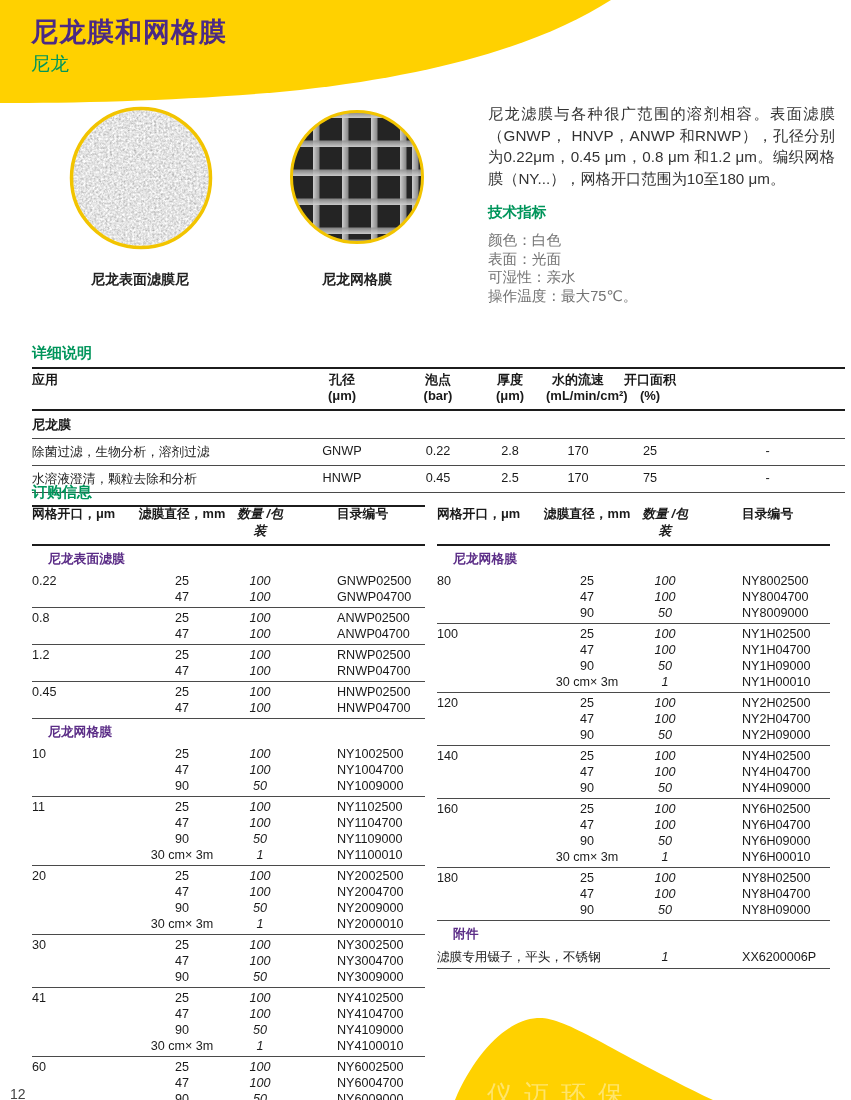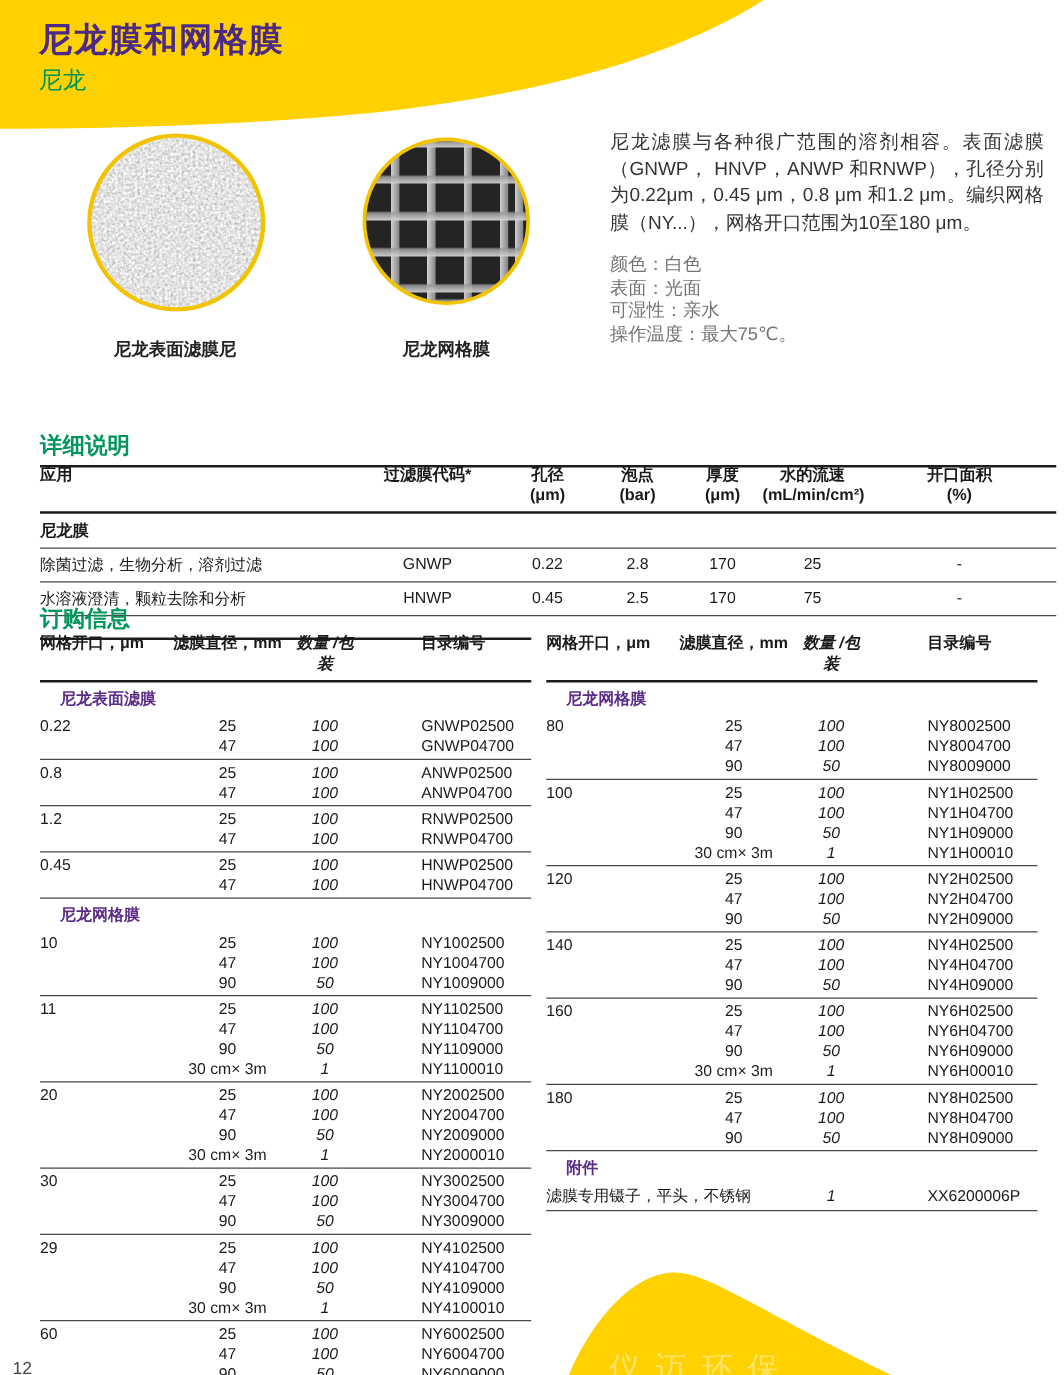--- a/index.html
+++ b/index.html
@@ -24,21 +24,21 @@
       repeating-linear-gradient(90deg, rgba(215,215,215,.95) 0px, rgba(155,155,155,.85) 6px, rgba(0,0,0,0) 7px, rgba(0,0,0,0) 29px);
     background-position:-4px -7px,-9px -4px;
   }
   .caption{font-size:14px;font-weight:bold;color:#222;text-align:center;}
   #cap1{left:58px;top:271px;width:164px;}
   #cap2{left:287px;top:271px;width:140px;}
 
   
   #intro{left:488px;top:103px;width:347px;font-size:15.2px;line-height:21.5px;color:#333;text-align:justify;}
   #tech{left:488px;top:203px;width:347px;}
-  .greenhead{color:#00955B;font-weight:bold;font-size:18px;}
+  .greenhead{color:#00955B;font-weight:bold;font-size:15px;}
   #tech .greenhead{margin-bottom:9px;font-size:14.6px;}
   .techitem{font-size:14.6px;line-height:18.5px;color:#737373;}
 
   
   .rulehead{border-bottom:2px solid #1c1c1c;padding-bottom:4px;}
   #specHead{left:32px;top:344px;width:813px;}
   #orderHead{left:32px;top:483px;width:393px;padding-bottom:3px;}
 
   
   #specTable{left:32px;top:367px;width:813px;}
@@ -101,35 +101,32 @@
 </svg>
 
 <div id="mesh" class="abs"></div>
 
 <div id="cap1" class="abs caption">尼龙表面滤膜尼</div>
 <div id="cap2" class="abs caption">尼龙网格膜</div>
 
 <div id="intro" class="abs">尼龙滤膜与各种很广范围的溶剂相容。表面滤膜（GNWP， HNVP，ANWP 和RNWP），孔径分别为0.22μm，0.45 μm，0.8 μm 和1.2 μm。编织网格膜（NY...），网格开口范围为10至180 μm。</div>
 
 <div id="tech" class="abs">
+  <div class="greenhead">技术指标</div>
   <div class="techitem">颜色：白色</div>
   <div class="techitem">表面：光面</div>
   <div class="techitem">可湿性：亲水</div>
   <div class="techitem">操作温度：最大75℃。</div>
 </div>
 
 <div id="specHead" class="abs greenhead rulehead">详细说明</div>
 <div id="specTable" class="abs">
     <div class="shead">
       <div>
         <div>应用</div>
-        <div class="unit"></div>
-      </div>
-      <div class="ctr">
-        <div>过滤膜代码*</div>
         <div class="unit"></div>
       </div>
       <div class="ctr">
         <div>孔径</div>
         <div class="unit">(μm)</div>
       </div>
       <div class="ctr">
         <div>泡点</div>
         <div class="unit">(bar)</div>
       </div>
@@ -320,21 +317,21 @@
       </div>
       <div class="orow">
         <div class="c1"></div>
         <div class="c2">90</div>
         <div class="c3">50</div>
         <div class="c4">NY3009000</div>
       </div>
     </div>
     <div class="group">
       <div class="orow">
-        <div class="c1">29</div>
+        <div class="c1">41</div>
         <div class="c2">25</div>
         <div class="c3">100</div>
         <div class="c4">NY4102500</div>
       </div>
       <div class="orow">
         <div class="c1"></div>
         <div class="c2">47</div>
         <div class="c3">100</div>
         <div class="c4">NY4104700</div>
       </div>

